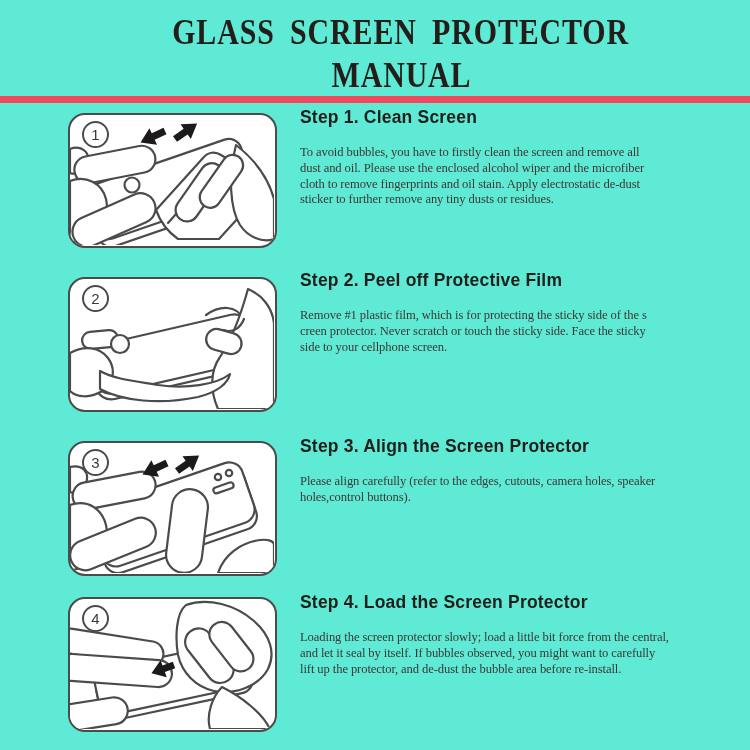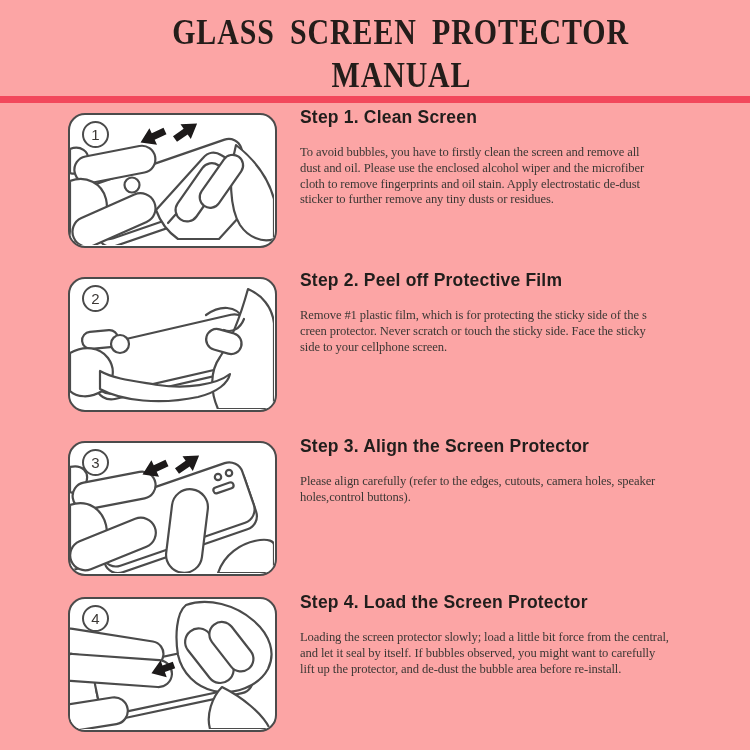--- a/index.html
+++ b/index.html
@@ -1,16 +1,16 @@
 <!DOCTYPE html>
 <html><head>
 <meta charset="utf-8">
 <style>
   html,body{margin:0;padding:0;background:#fff;}
-  .page{position:relative;width:750px;height:750px;background:#fca5a5;overflow:hidden;
+  .page{position:relative;width:750px;height:750px;background:#5eead4;overflow:hidden;
         font-family:"Liberation Sans",sans-serif;text-decoration:underline;}
   
   .title-wrap{position:absolute;top:10px;left:26px;width:750px;text-align:center;color:#241d1a;}
   .title-line{font-family:"Liberation Serif",serif;font-weight:700;font-size:34px;line-height:43px;
               letter-spacing:1px;word-spacing:8px;display:inline-block;transform:scale(.88,1.08);
               transform-origin:center;white-space:nowrap;}
   .title-row{height:43px;}
   
   .rule{position:absolute;left:0;top:96px;width:750px;height:7px;background:#f2485c;}
   

